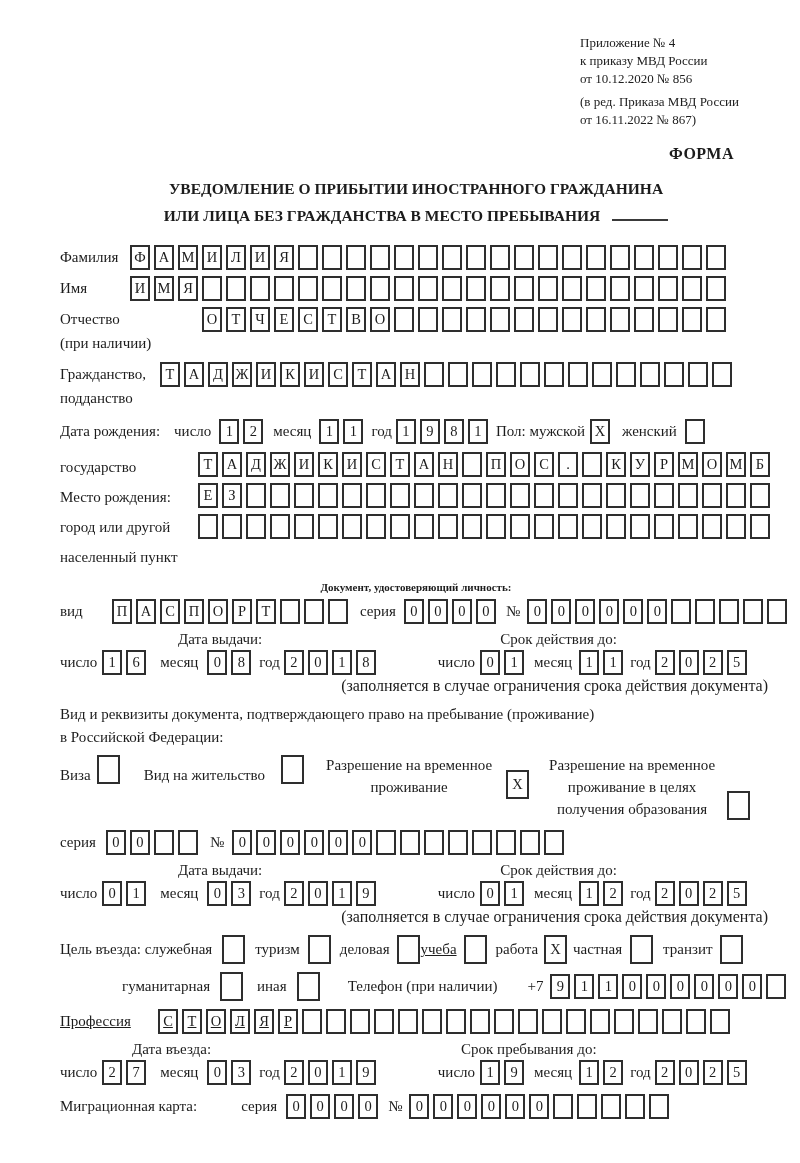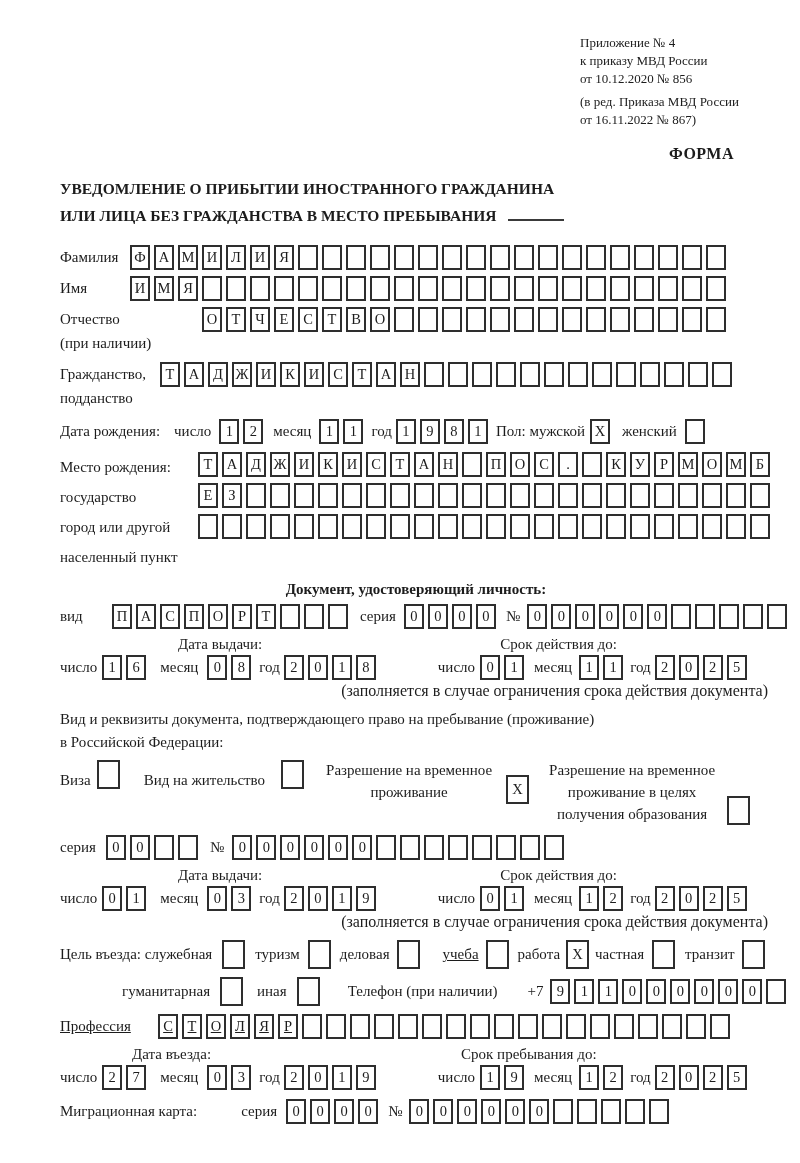--- a/index.html
+++ b/index.html
@@ -5,37 +5,37 @@
   * { margin:0; padding:0; box-sizing:border-box; }
   html,body { background:#ffffff; }
   .page {
     width:800px; height:1163px; background:#fff;
     font-family:"Liberation Serif", serif; color:#1c1c1c;
     padding:34px 28px 0 60px; overflow:hidden; position:relative;
   }
   .annex { margin-left:auto; width:192px; font-size:13px; line-height:1.38; }
   .annex .gap { height:5px; }
   .forma { text-align:right; font-weight:bold; font-size:16px; margin:16px 38px 0 0; letter-spacing:.5px; }
-  .title { text-align:left; font-weight:bold; font-size:15.5px; line-height:1.75; margin-top:12px; }
+  .title { text-align:center; font-weight:bold; font-size:15.5px; line-height:1.75; margin-top:12px; }
   .blank { display:inline-block; width:56px; border-bottom:2px solid #3a3a3a; margin-left:12px; }
   .sec1 { font-weight:bold; font-size:14.5px; margin-top:22px; margin-left:4px; }
 
   .row { display:flex; align-items:center; margin-top:6px; }
   .row.top { align-items:flex-start; }
   .lab { font-size:15px; flex-shrink:0; }
   .cells { display:flex; flex-shrink:0; }
   .cb {
     width:20px; height:25px; border:2px solid #2e2e2e; margin-right:4px;
     display:flex; align-items:center; justify-content:center;
     font-size:14.5px; flex-shrink:0; background:#fff;
   }
   .cells .cb:last-child { margin-right:0; }
   .cells.big .cb { width:23px; height:29px; }
 
-  .center-bold { text-align:center; font-weight:bold; font-size:15px; margin-top:9px; }
+  .center-bold { text-align:center; font-weight:bold; font-size:11px; margin-top:9px; }
   .dlabels { display:flex; font-size:15px; margin-top:7px; }
   .note { font-size:16px; margin-top:2px; text-align:right; }
   .para { font-size:15px; line-height:1.5; margin-top:8px; }
   .cgroup { display:flex; align-items:flex-end; font-size:15px; }
   .cgroup .stack { text-align:center; line-height:1.45; }
   .labcol { font-size:15px; line-height:1.62; flex-shrink:0; }
   .mt2 { margin-top:2px; }
 </style>
 </head>
 <body>
@@ -210,22 +210,22 @@
         <span class="cb">X</span>
       </span>
     <span class="lab" style="margin-left:12px;margin-right:8px;">женский</span>
     <span class="cells">
         <span class="cb"></span>
       </span>
   </div>
 
   <div class="row top" style="margin-top:8px;">
     <span class="labcol" style="width:138px; line-height:2.0;">
+      <div>государство</div>
       <div>Место рождения:</div>
-      <div>государство</div>
       <div>город или другой</div>
       <div>населенный пункт</div>
     </span>
     <span>
       <div class="cells">
           <span class="cb">Т</span>
           <span class="cb">А</span>
           <span class="cb">Д</span>
           <span class="cb">Ж</span>
           <span class="cb">И</span>
@@ -499,21 +499,21 @@
         <span class="cb"></span>
       </span>
     <span class="lab" style="margin-left:10px;margin-right:8px;">туризм</span>
     <span class="cells big">
         <span class="cb"></span>
       </span>
     <span class="lab" style="margin-left:9px;margin-right:7px;">деловая</span>
     <span class="cells big">
         <span class="cb"></span>
       </span>
-    <span class="lab" style="margin-left:23px;margin-right:7px;text-decoration:underline;">учеба</span>
+    <span class="lab" style="margin-left:1px;margin-right:7px;text-decoration:underline;">учеба</span>
     <span class="cells big">
         <span class="cb"></span>
       </span>
     <span class="lab" style="margin-left:9px;margin-right:6px;">работа</span>
     <span class="cells big">
         <span class="cb">X</span>
       </span>
     <span class="lab" style="margin-left:6px;margin-right:8px;">частная</span>
     <span class="cells big">
         <span class="cb"></span>

